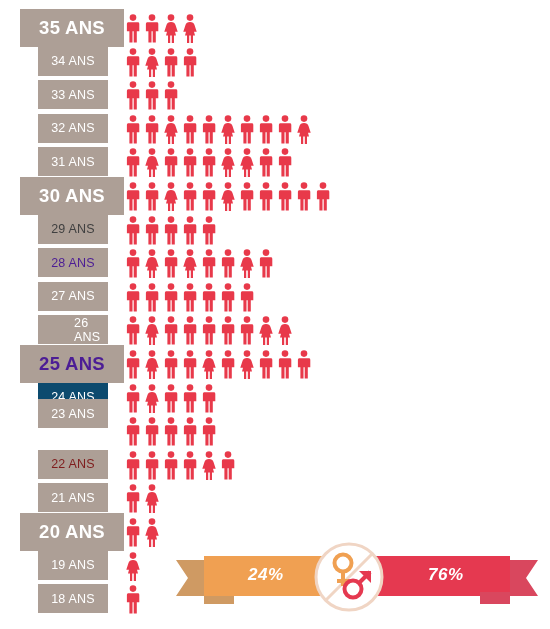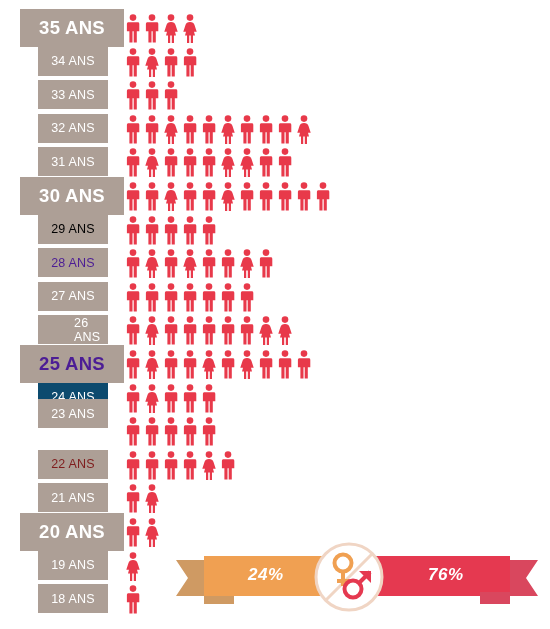--- a/index.html
+++ b/index.html
@@ -129,21 +129,21 @@
       </div>
       <div class="age-row normal" style="top: 113.8px; height: 29px; background: rgb(173, 159, 150); color: rgb(255, 255, 255);">
         <span>32 ANS</span>
       </div>
       <div class="age-row normal" style="top: 147.4px; height: 29px; background: rgb(173, 159, 150); color: rgb(255, 255, 255);">
         <span>31 ANS</span>
       </div>
       <div class="age-row milestone" style="top: 177px; height: 38px; background: rgb(173, 159, 150); color: rgb(255, 255, 255);">
         <span>30 ANS</span>
       </div>
-      <div class="age-row normal" style="top: 214.6px; height: 29px; background: rgb(173, 159, 150); color: #000000;">
+      <div class="age-row normal" style="top: 214.6px; height: 29px; background: rgb(173, 159, 150); color: #404040;">
         <span>29 ANS</span>
       </div>
       <div class="age-row normal" style="top: 248.2px; height: 29px; background: rgb(173, 159, 150); color: #4c1d95;">
         <span>28 ANS</span>
       </div>
       <div class="age-row normal" style="top: 281.8px; height: 29px; background: rgb(173, 159, 150); color: rgb(255, 255, 255);">
         <span>27 ANS</span>
       </div>
       <div class="age-row normal" style="top: 315.4px; height: 29px; background: rgb(173, 159, 150); color: rgb(255, 255, 255); padding-left: 36px;">
         <span>26 ANS</span>

